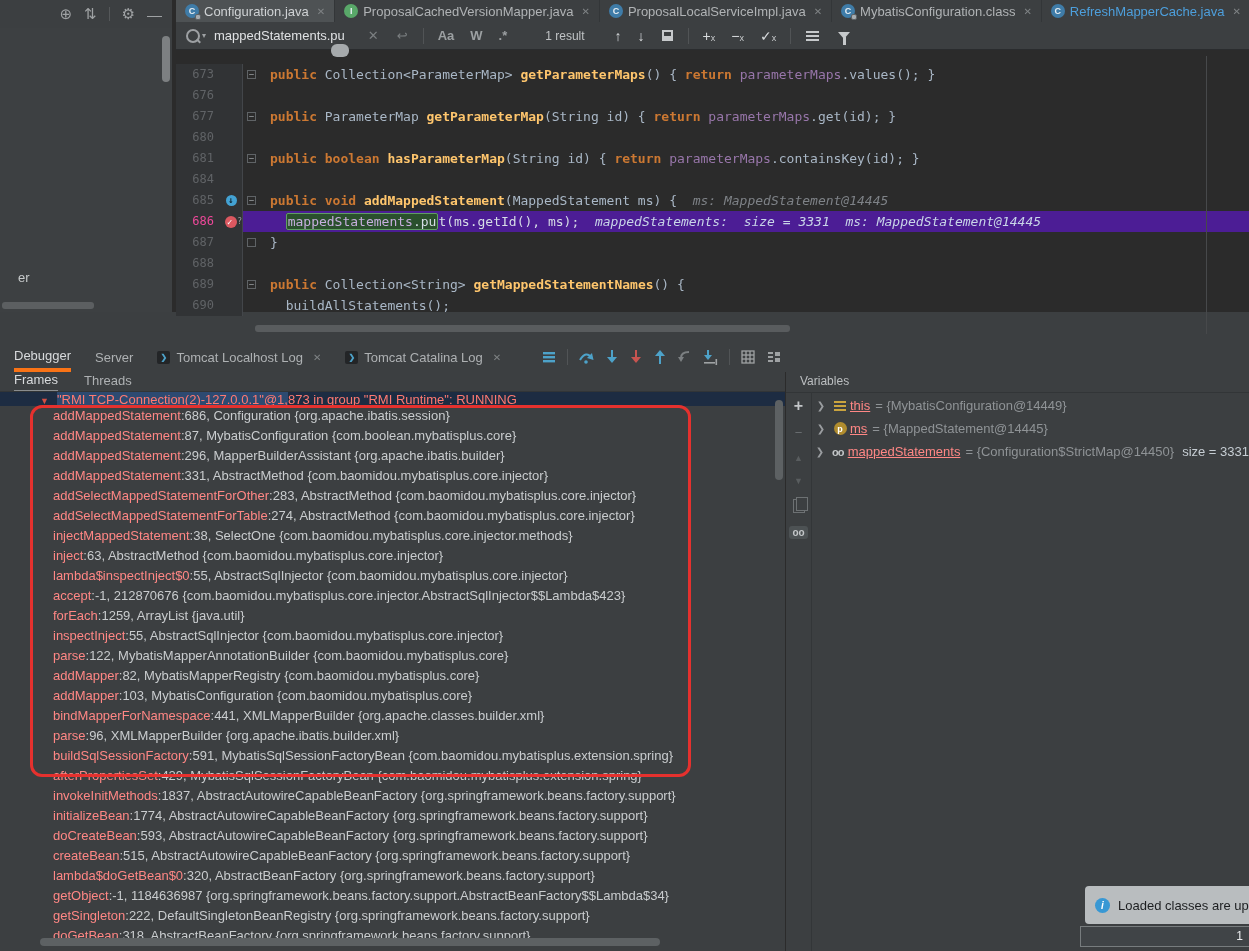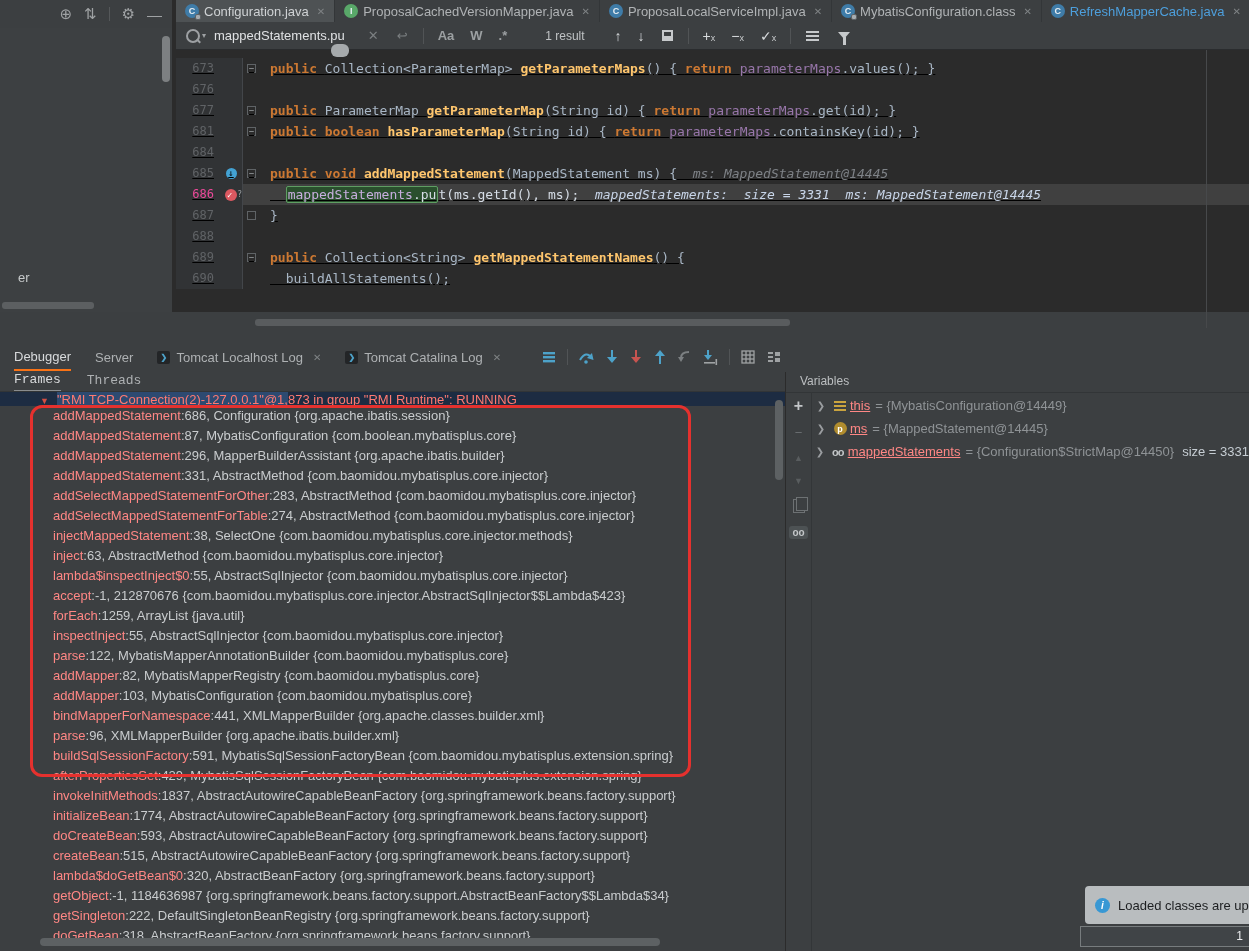--- a/index.html
+++ b/index.html
@@ -45,29 +45,29 @@
   #searchbar .nav{color:#d8dbdd;font-size:14px;margin:0 8px;}
   .boxicon{width:11px;height:11px;border:2px solid #c6c9cb;border-bottom-width:5px;box-sizing:border-box;margin:0 9px;}
   .subx{font-size:9px;color:#c6c9cb;}
   .funnel{width:0;height:0;border-left:6px solid transparent;border-right:6px solid transparent;border-top:7px solid #c6c9cb;position:relative;margin:0 10px;}
   .funnel::after{content:"";position:absolute;left:-1.5px;top:-2px;width:3px;height:8px;background:#c6c9cb;}
   .lines-ic{display:inline-block;margin:0 9px;width:13px;height:10px;
     background:linear-gradient(#c6c9cb 0 2px,transparent 2px 4px,#c6c9cb 4px 6px,transparent 6px 8px,#c6c9cb 8px 10px);}
   #mini-thumb{position:absolute;left:331px;top:44px;width:18px;height:13px;background:#a6aaac;border-radius:6px;z-index:5;}
 
   
-  #editor{position:absolute;left:176px;top:50px;width:1073px;height:278px;background:#2b2b2b;overflow:hidden;text-decoration:underline;}
+  #editor{position:absolute;left:176px;top:56px;width:1073px;height:278px;background:#2b2b2b;overflow:hidden;}
   #lines{position:relative;padding-top:8px;z-index:1;}
   .row{display:flex;height:21px;line-height:21px;font-family:"DejaVu Sans Mono",monospace;font-size:13px;white-space:pre;}
   .row .num{width:38px;text-align:right;padding-right:6px;background:#313335;color:#606366;font-size:12px;flex:0 0 auto;}
   .row .icell{width:22px;background:#313335;border-right:1px solid #43464a;display:flex;align-items:center;justify-content:center;flex:0 0 auto;}
   .row .fcell{width:17px;display:flex;align-items:center;justify-content:center;flex:0 0 auto;}
   .row .codecell{flex:1;padding-left:10px;}
   .row.exec .num{color:#ec4899;}
-  .row.exec .fcell,.row.exec .codecell{background:#404040;}
+  .row.exec .fcell,.row.exec .codecell{background:#4c1d95;}
   .fm{width:9px;height:9px;border:1px solid #5f6366;color:#9da1a4;font-size:9px;line-height:7px;text-align:center;box-sizing:border-box;}
   .bp{position:relative;width:12px;height:12px;border-radius:50%;background:#db5860;}
   .bp::after{content:"✓";position:absolute;left:2px;top:-4px;color:#fff;font-size:9px;}
   .bp .q{position:absolute;right:-5px;bottom:-4px;color:#9ca0a3;font-size:8px;}
   .em{width:11px;height:11px;border-radius:50%;background:#43a2d3;color:#0e2430;font-size:9px;line-height:11px;text-align:center;font-weight:bold;}
   .t-k{color:#cc7832;font-weight:bold;margin-top:10px;}
   .t-t{color:#a9b7c6;}
   .t-m{color:#ffc66d;font-weight:bold;}
   .t-f{color:#9876aa;}
   .t-c{color:#7e8287;font-style:italic;text-align:right;}
@@ -76,30 +76,30 @@
   .exec .t-f{color:#c7aede;}
   .hlbox{background:#2a4f2d;border:1px solid #5f9e63;border-radius:2px;padding:0 1px;}
   #margin-guide{position:absolute;left:1030px;top:0;bottom:0;width:1px;background:#47494b;z-index:2;}
   #editor-hscroll{position:absolute;left:79px;bottom:2px;width:535px;height:7px;background:#595c5e;border-radius:3px;z-index:3;}
 
   
   #debug{position:absolute;left:0;top:312px;width:1249px;height:639px;background:#3c3f41;}
   #dbg-tabs{position:absolute;left:0;top:30px;width:100%;height:30px;display:flex;align-items:center;padding-left:14px;box-sizing:border-box;
     font-size:13px;color:#aeb1b3;}
   #dbg-tabs .dtab{margin-right:24px;padding:5px 0;white-space:nowrap;display:flex;align-items:center;gap:6px;}
-  #dbg-tabs .dtab.sel{color:#d8dadc;border-bottom:2px solid #f97316;}
+  #dbg-tabs .dtab.sel{color:#d8dadc;border-bottom:4px solid #f97316;}
   #dbg-tabs .dtab .x{color:#7f8385;font-size:10px;margin-left:4px;}
   .con-ic{width:13px;height:13px;background:#232527;border-radius:2px;color:#4da2c9;font-size:8px;font-weight:bold;
     display:flex;align-items:center;justify-content:center;}
   #dbg-toolbar{display:flex;align-items:center;gap:10px;margin-left:16px;}
   #dbg-toolbar .sep{width:1px;height:16px;background:#515456;}
   #dbg-toolbar svg{display:block;}
   #dbg-sub{position:absolute;left:0;top:60px;width:785px;height:20px;border-bottom:1px solid #323537;
     display:flex;align-items:center;padding-left:14px;box-sizing:border-box;font-size:13px;color:#aeb1b3;}
-  #dbg-sub .stab{margin-right:26px;padding-bottom:3px;font-family:Liberation Mono, monospace;}
+  #dbg-sub .stab{margin-right:26px;padding-bottom:3px;}
   #dbg-sub .stab.sel{color:#d8dadc;border-bottom:1px solid #8a8d8f;}
 
   #frames-pane{position:absolute;left:0;top:80px;width:785px;bottom:0;overflow:hidden;}
   #thread-row{height:14px;background:#1d2c42;overflow:hidden;white-space:nowrap;color:#ff7a72;font-size:13px;padding-left:40px;line-height:16px;}
   #thread-row .tri{color:#d14f44;font-size:9px;margin-right:8px;}
   #thread-row .selpart{background:#2d4a71;}
   .frow{height:20px;line-height:20px;padding-left:53px;font-size:13px;white-space:nowrap;color:#c9ccce;}
   .frow .method{color:#ff8785;}
   #red-box{position:absolute;left:30px;top:13px;width:655px;height:366px;border:3px solid #e5312e;border-radius:12px;pointer-events:none;z-index:4;}
   #frames-vscroll{position:absolute;right:2px;top:8px;width:8px;height:80px;background:#5d6163;border-radius:4px;z-index:5;}
@@ -205,20 +205,21 @@
     <span class="lines-ic"></span>
     <span class="funnel"></span>
   </div>
   <div id="mini-thumb"></div>
 
   <div id="editor">
     <div id="lines">
         <div class="row"><span class="num">673</span><span class="icell"></span><span class="fcell"><span class="fm">−</span></span><span class="codecell"><span class="t-k">public </span><span class="t-t">Collection&lt;ParameterMap&gt; </span><span class="t-m">getParameterMaps</span><span class="t-t">() { </span><span class="t-k">return </span><span class="t-f">parameterMaps</span><span class="t-t">.values(); }</span></span></div>
         <div class="row"><span class="num">676</span><span class="icell"></span><span class="fcell"></span><span class="codecell"></span></div>
         <div class="row"><span class="num">677</span><span class="icell"></span><span class="fcell"><span class="fm">−</span></span><span class="codecell"><span class="t-k">public </span><span class="t-t">ParameterMap </span><span class="t-m">getParameterMap</span><span class="t-t">(String id) { </span><span class="t-k">return </span><span class="t-f">parameterMaps</span><span class="t-t">.get(id); }</span></span></div>
+        <div class="row"><span class="num">680</span><span class="icell"></span><span class="fcell"></span><span class="codecell"></span></div>
         <div class="row"><span class="num">681</span><span class="icell"></span><span class="fcell"><span class="fm">−</span></span><span class="codecell"><span class="t-k">public boolean </span><span class="t-m">hasParameterMap</span><span class="t-t">(String id) { </span><span class="t-k">return </span><span class="t-f">parameterMaps</span><span class="t-t">.containsKey(id); }</span></span></div>
         <div class="row"><span class="num">684</span><span class="icell"></span><span class="fcell"></span><span class="codecell"></span></div>
         <div class="row"><span class="num">685</span><span class="icell"><span class="em">↓</span></span><span class="fcell"><span class="fm">−</span></span><span class="codecell"><span class="t-k">public void </span><span class="t-m">addMappedStatement</span><span class="t-t">(MappedStatement ms) {  </span><span class="t-c">ms: MappedStatement@14445</span></span></div>
         <div class="row exec"><span class="num">686</span><span class="icell"><span class="bp"><span class="q">?</span></span></span><span class="fcell"></span><span class="codecell"><span class="t-t">  </span><span class="hlbox"><span class="t-f">mappedStatements</span><span class="t-t">.pu</span></span><span class="t-t">t(ms.getId(), ms);  </span><span class="t-h">mappedStatements:  size = 3331  ms: MappedStatement@14445</span></span></div>
         <div class="row"><span class="num">687</span><span class="icell"></span><span class="fcell"><span class="fm"></span></span><span class="codecell"><span class="t-t">}</span></span></div>
         <div class="row"><span class="num">688</span><span class="icell"></span><span class="fcell"></span><span class="codecell"></span></div>
         <div class="row"><span class="num">689</span><span class="icell"></span><span class="fcell"><span class="fm">−</span></span><span class="codecell"><span class="t-k">public </span><span class="t-t">Collection&lt;String&gt; </span><span class="t-m">getMappedStatementNames</span><span class="t-t">() {</span></span></div>
         <div class="row"><span class="num">690</span><span class="icell"></span><span class="fcell"></span><span class="codecell"><span class="t-t">  buildAllStatements();</span></span></div>
       </div>
     <div id="margin-guide"></div>

